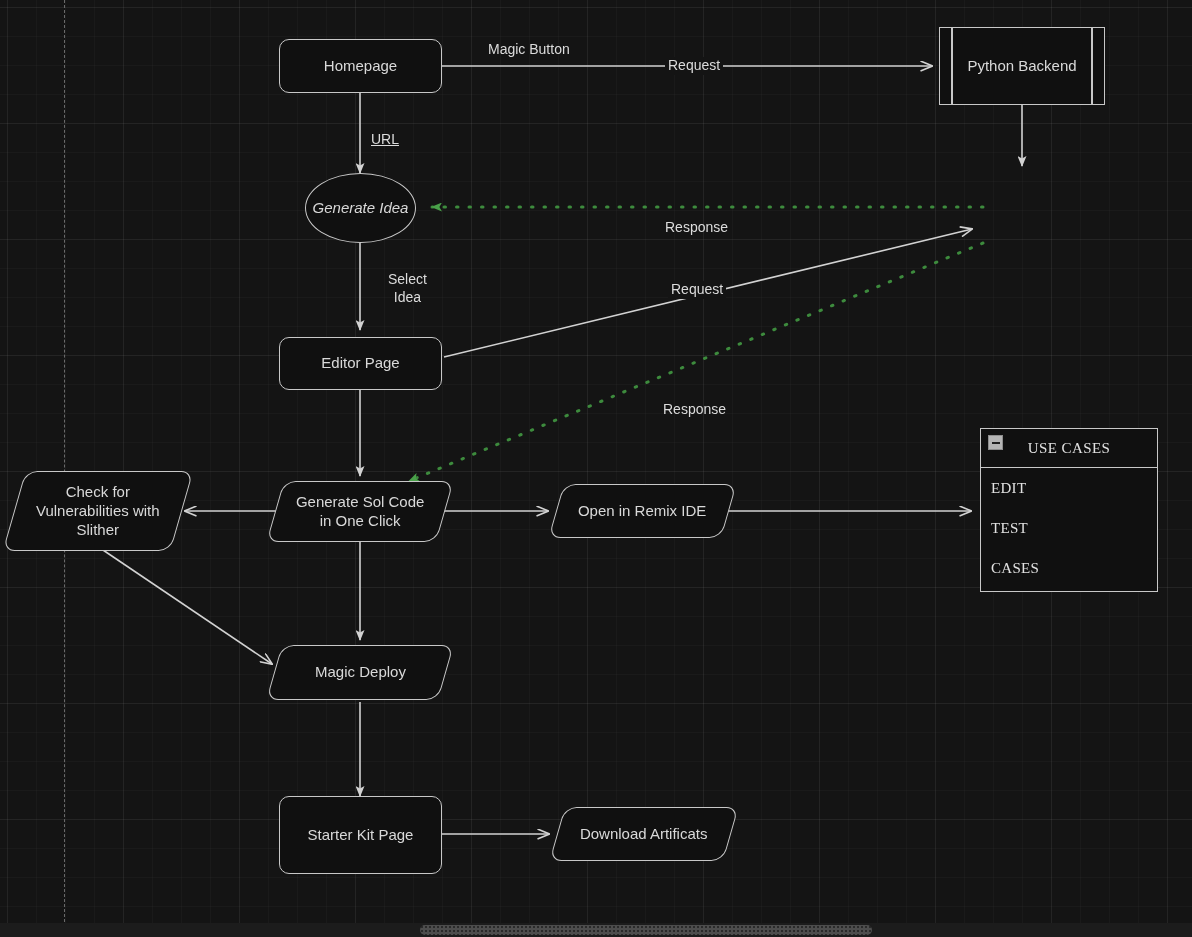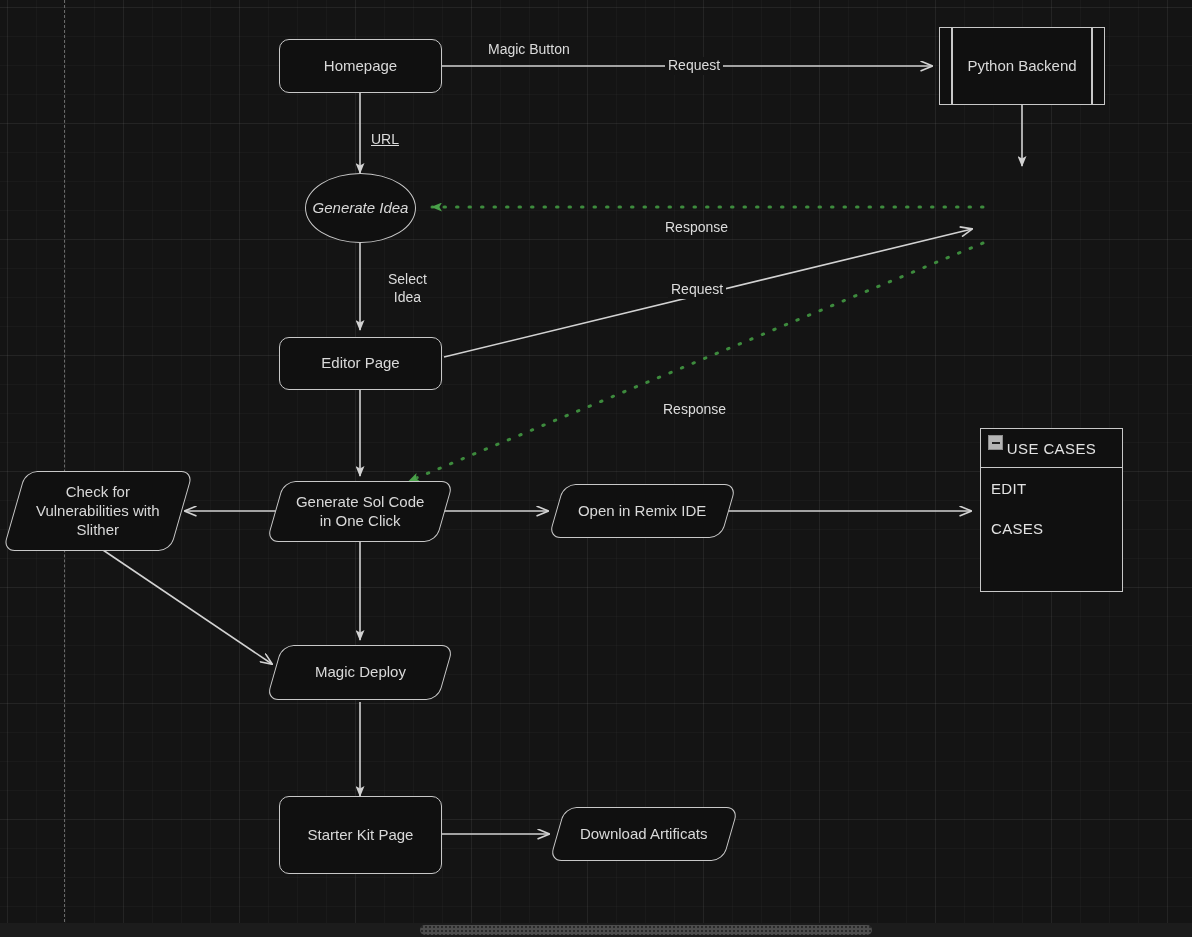--- a/index.html
+++ b/index.html
@@ -283,32 +283,35 @@
   </div>
 
   <div class="node n-rect" style="left:279px; top:796px; width:163px; height:78px;">
     <span>Starter Kit Page</span>
   </div>
 
   <div class="node n-para" style="left:557px; top:807px; width:174px; height:54px;">
     <span>Download Artificats</span>
   </div>
 
-  <div id="use-cases" style="left:980px; top:428px; width:143px; height:164px;">
+  <div id="use-cases" style="left:980px; top:428px; width:178px; height:164px;font-family:Liberation Serif, serif;">
     <div class="uc-header">
       <span class="collapse-icon">
           <i></i>
         </span>
       <span>USE CASES</span>
     </div>
     <ul class="uc-list">
       <li class="uc-item">
         <span>EDIT</span>
       </li>
       <li class="uc-item">
+        <span>TEST</span>
+      </li>
+      <li class="uc-item">
         <span>CASES</span>
       </li>
     </ul>
   </div>
 
   <div class="edge-label" style="left:447px; top:41px;margin-left:41px;">Magic Button</div>
 
   <div class="edge-label" style="left:665px; top:57px; background:#141414; padding:0 3px;">Request</div>
 
   <div class="edge-label" style="left:371px; top:131px;text-decoration:underline;">URL</div>

